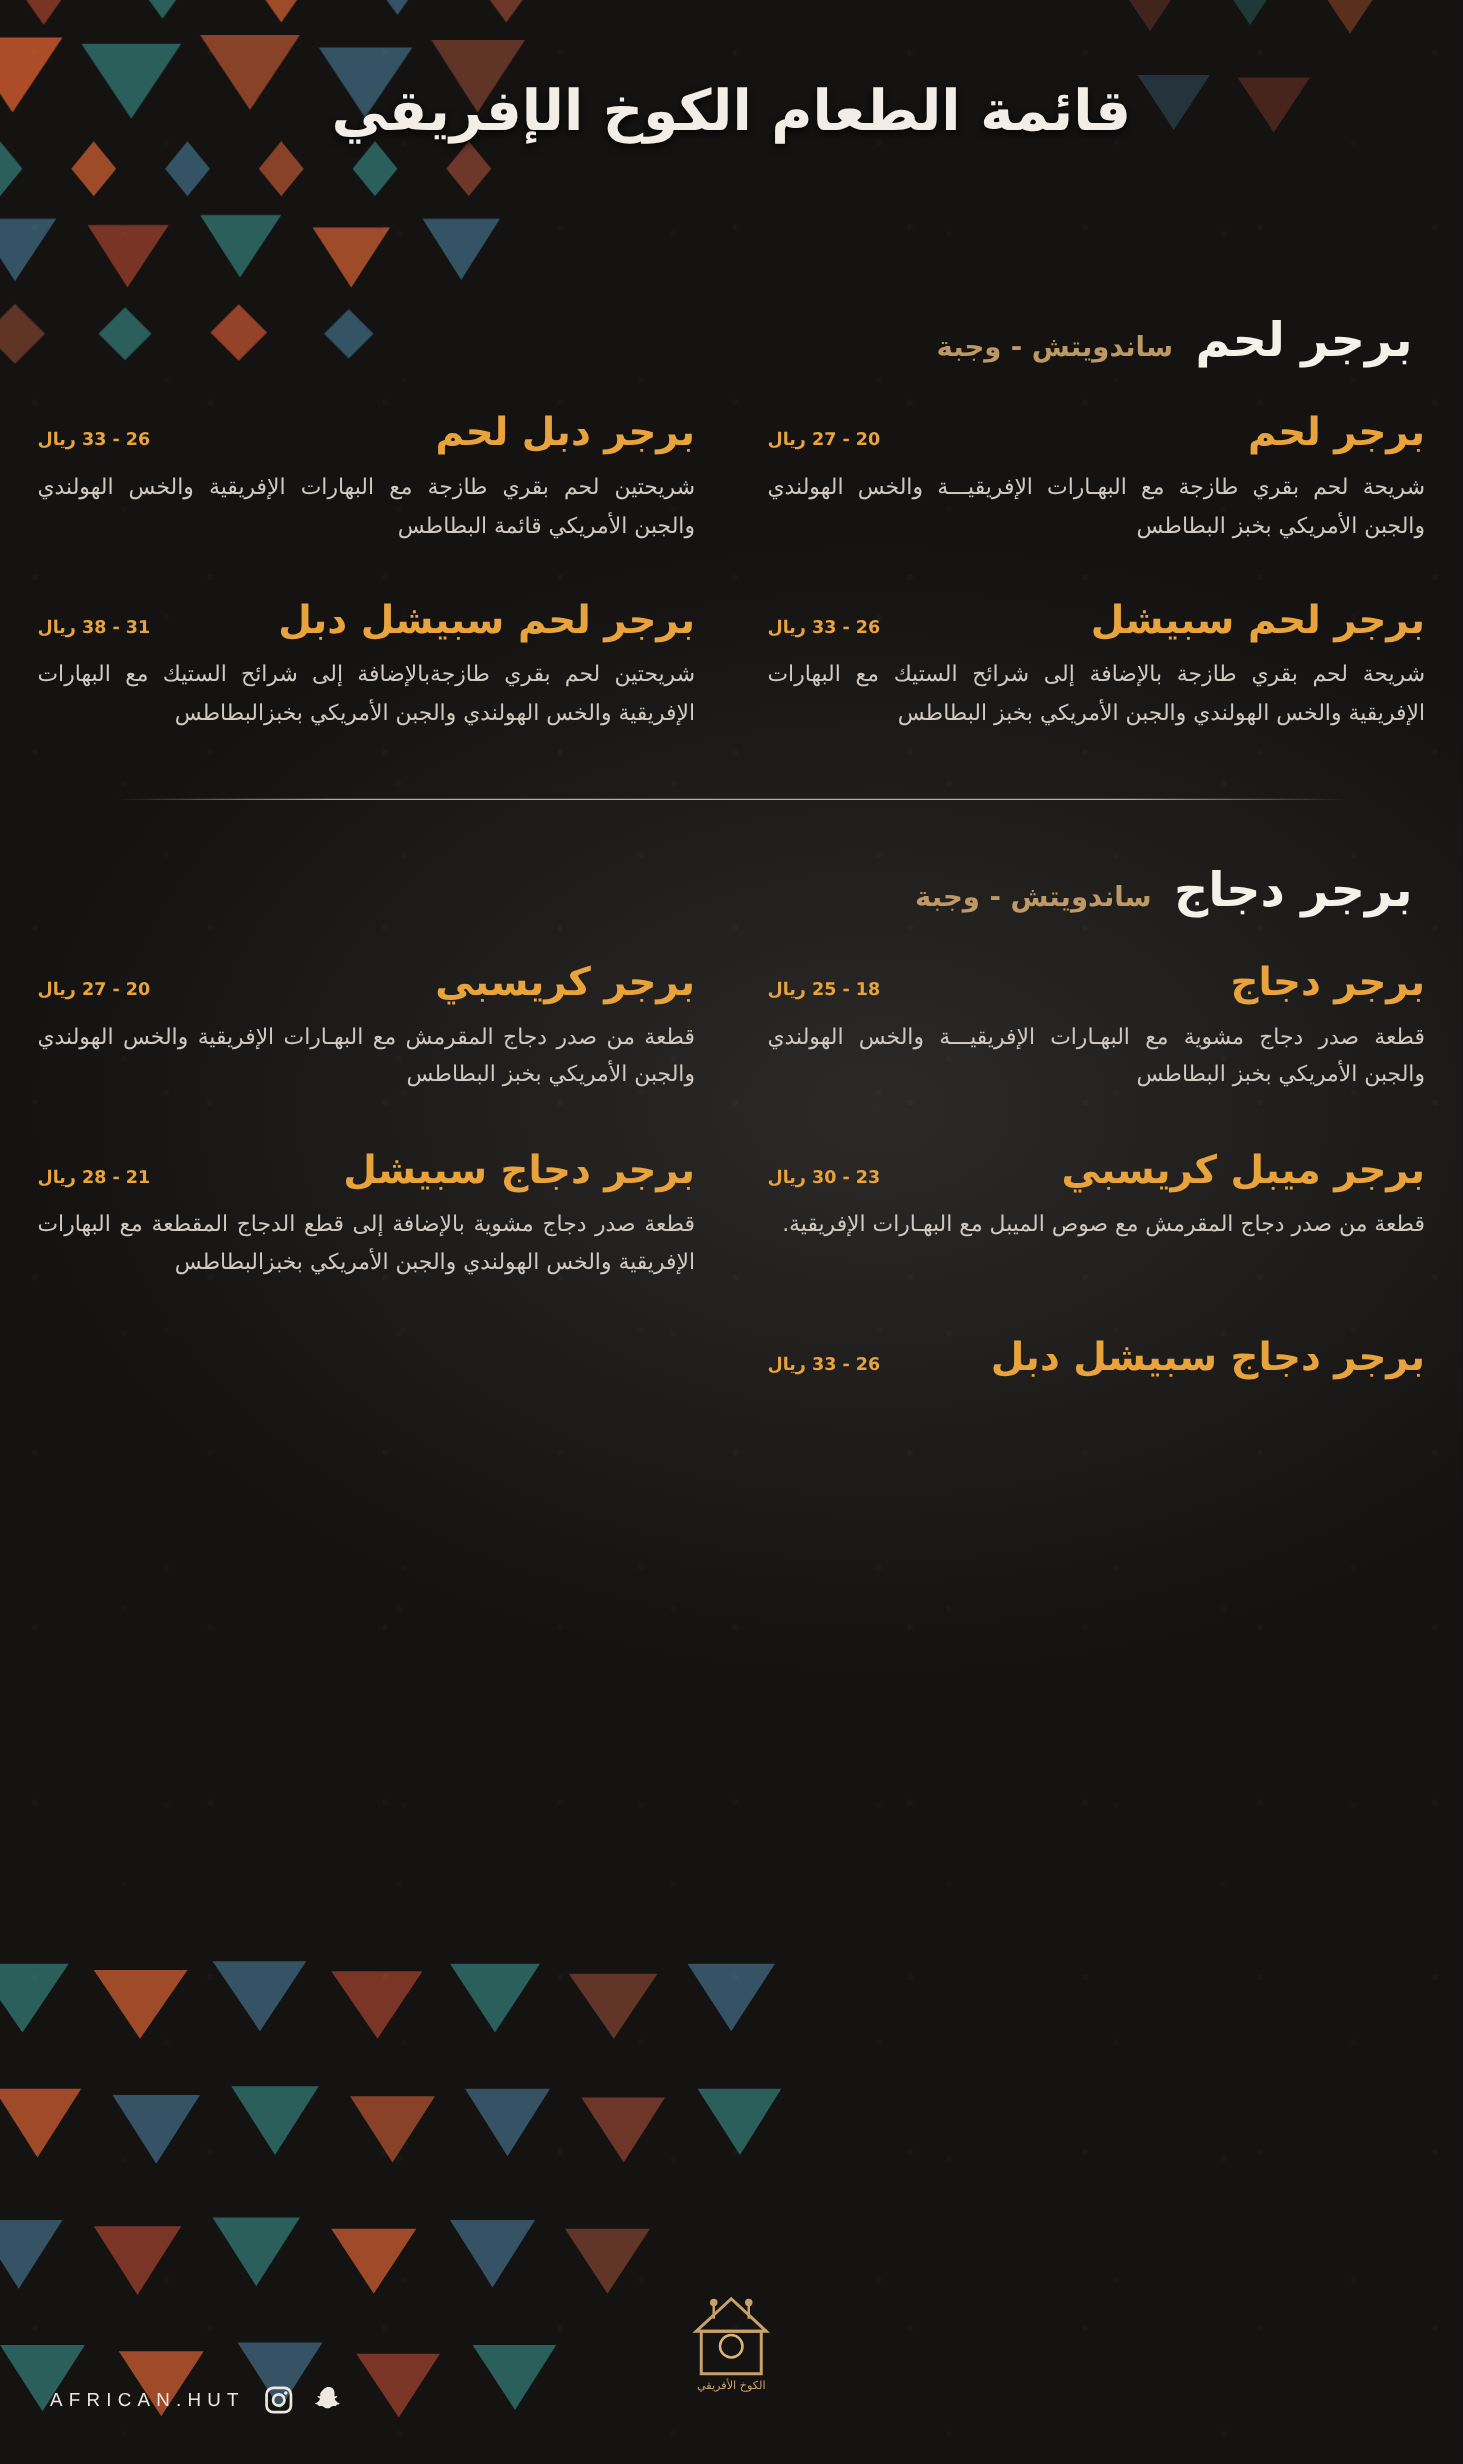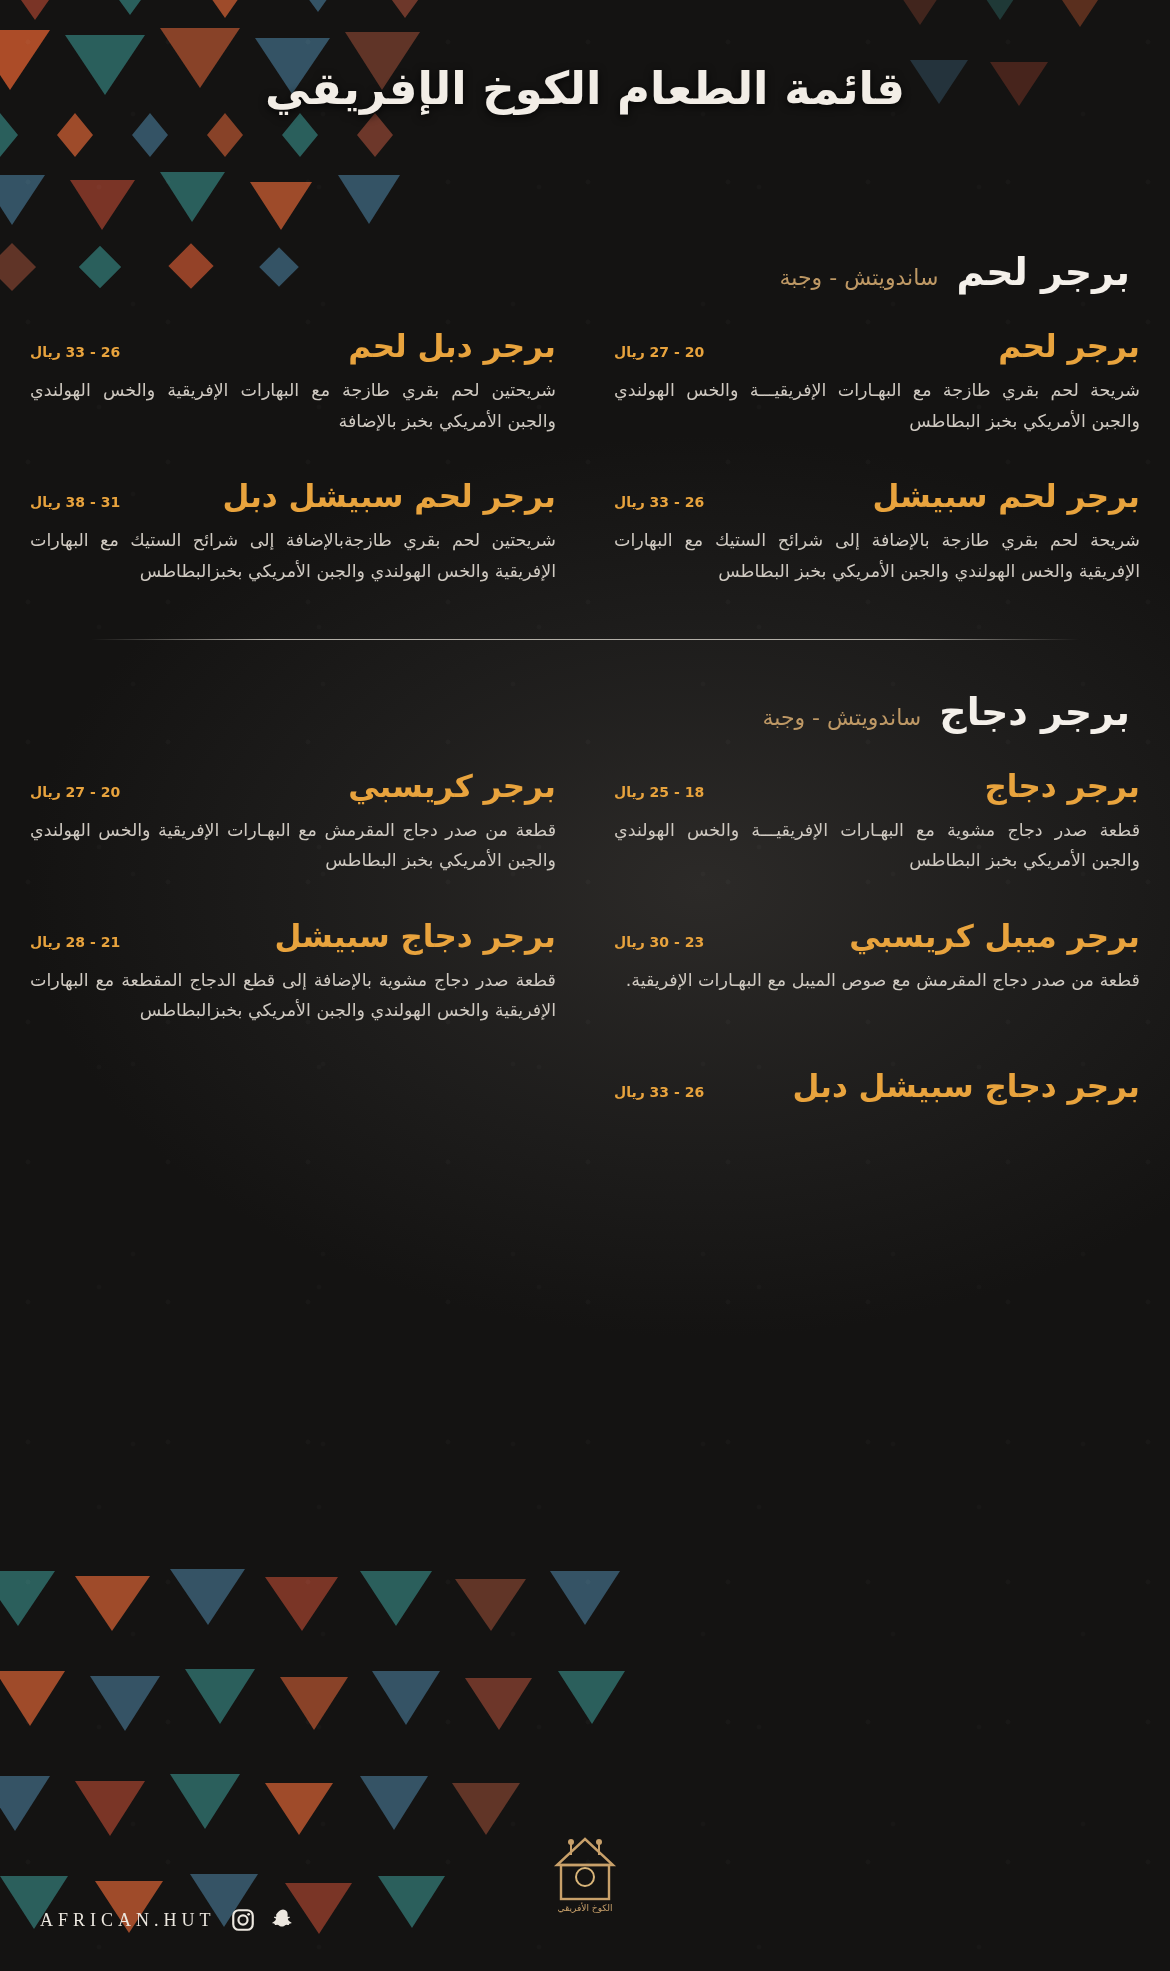--- a/index.html
+++ b/index.html
@@ -100,21 +100,21 @@
   }
   .section-title {
     color: #f4f0ea;
     font-size: 38px;
     font-weight: 700;
     letter-spacing: 0.5px;
   }
   .section-sub {
     color: #c8a06a;
     font-size: 22px;
-    font-weight: 400;
+    font-weight: 700;
     opacity: 0.95;
   }
 
   .items {
     display: grid;
     grid-template-columns: 1fr 1fr;
     column-gap: 58px;
     row-gap: 42px;
   }
 
@@ -182,23 +182,23 @@
     bottom: 38px;
     left: 40px;
     display: flex;
     flex-direction: row;
     align-items: center;
     gap: 14px;
     z-index: 7;
   }
   .social-handle {
     color: #ece7df;
-    font-size: 18px;
+    font-size: 15px;
     letter-spacing: 5px;
-    font-family: Liberation Serif, serif;
+    font-family: Liberation Sans, sans-serif;
     direction: ltr;
     text-align: right;
   }
   .sicon { width: 26px; height: 26px; display: block; }
 </style>
 </head>
 <body>
 
 <div class="page">
 
@@ -303,21 +303,21 @@
             <div class="item-price">20 - 27 ريال</div>
           </div>
           <div class="item-desc">شريحة لحم بقري طازجة مع البهـارات الإفريقيـــة والخس الهولندي والجبن الأمريكي بخبز البطاطس</div>
         </div>
 
         <div class="item">
           <div class="item-head">
             <div class="item-name">برجر دبل لحم</div>
             <div class="item-price">26 - 33 ريال</div>
           </div>
-          <div class="item-desc">شريحتين لحم بقري طازجة مع البهارات الإفريقية والخس الهولندي والجبن الأمريكي بخبز بالإضافة</div>
+          <div class="item-desc">شريحتين لحم بقري طازجة مع البهارات الإفريقية والخس الهولندي والجبن الأمريكي قائمة البطاطس</div>
         </div>
 
         <div class="item">
           <div class="item-head">
             <div class="item-name">برجر لحم سبيشل</div>
             <div class="item-price">26 - 33 ريال</div>
           </div>
           <div class="item-desc">شريحة لحم بقري طازجة بالإضافة إلى شرائح الستيك مع البهارات الإفريقية والخس الهولندي والجبن الأمريكي بخبز البطاطس</div>
         </div>
 

